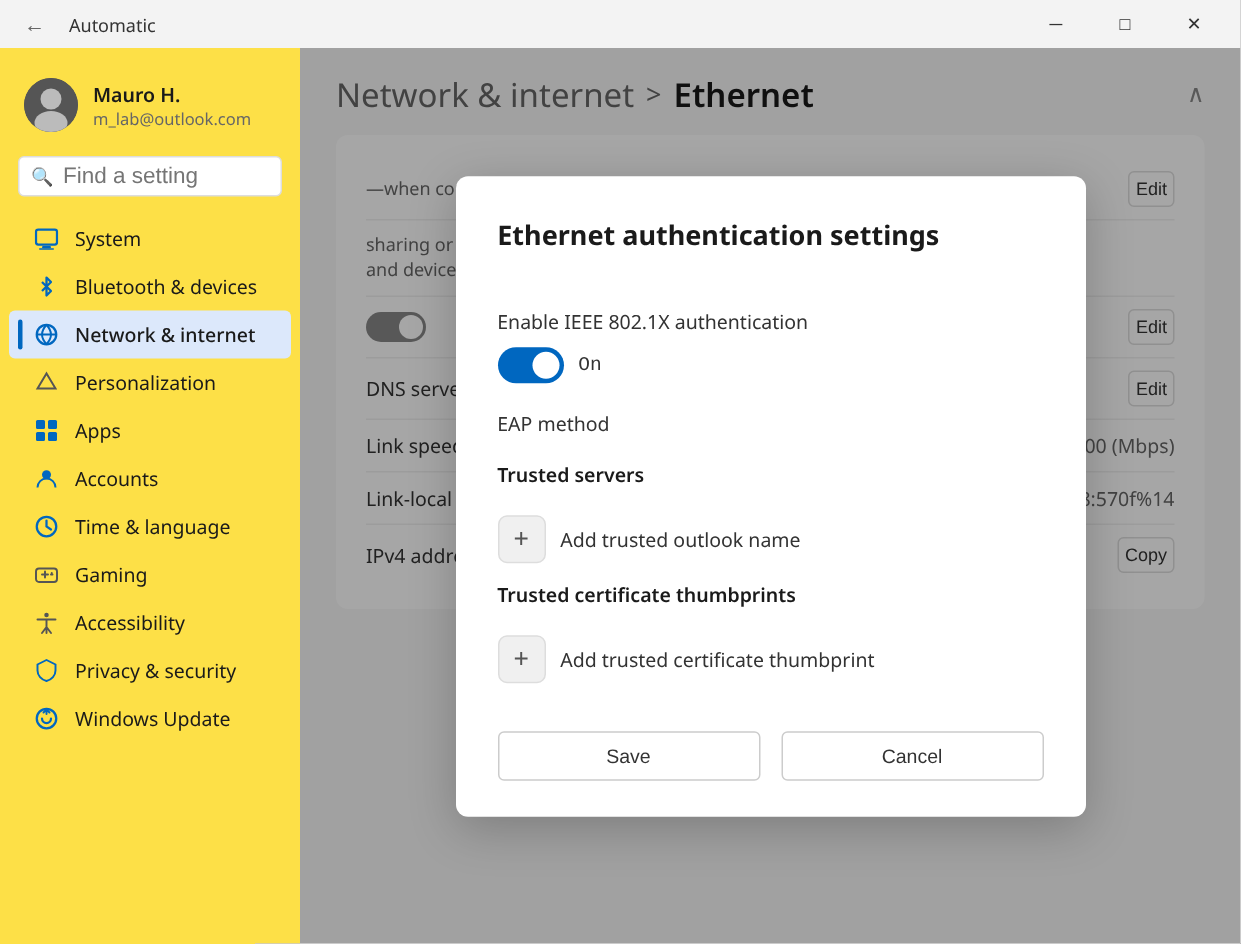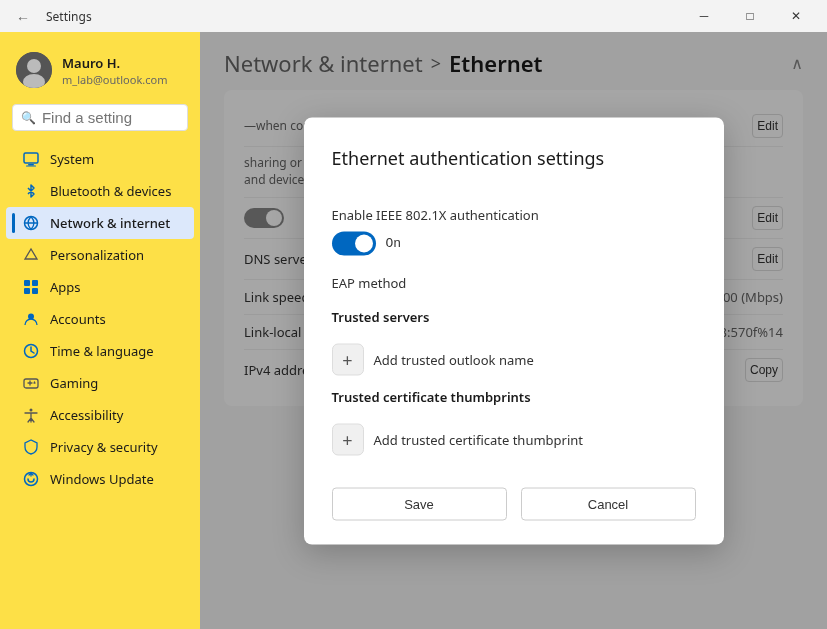--- a/index.html
+++ b/index.html
@@ -262,21 +262,21 @@
       transform: translate(-50%, -50%);
       background: white;
       border-radius: 8px;
       width: 420px;
       padding: 28px 28px 24px;
       z-index: 20;
       box-shadow: 0 8px 32px rgba(0,0,0,0.22);
     }
     .dialog-title {
       font-size: 18px;
-      font-weight: 400;
+      font-weight: 700;
       color: #1a1a1a;
       margin-bottom: 36px;
     }
 
     .dialog-section-label {
       font-size: 13px;
       color: #333;
       margin-bottom: 8px;
     }
     .dialog-row {
@@ -397,21 +397,21 @@
     .icon-system { color: #0067c0; }
     .icon-bluetooth { color: #0067c0; }
     .icon-network { color: #0067c0; }
   </style>
 </head>
 <body>
 
 <div class="title-bar">
   <div class="title-bar-left">
     <button class="back-btn">←</button>
-    <span class="title-bar-title">Settings</span>
+    <span class="title-bar-title">Automatic</span>
   </div>
   <div class="title-bar-controls">
     <button class="title-bar-btn">─</button>
     <button class="title-bar-btn">□</button>
     <button class="title-bar-btn close">✕</button>
   </div>
 </div>
 
 <div class="app-layout">
 

